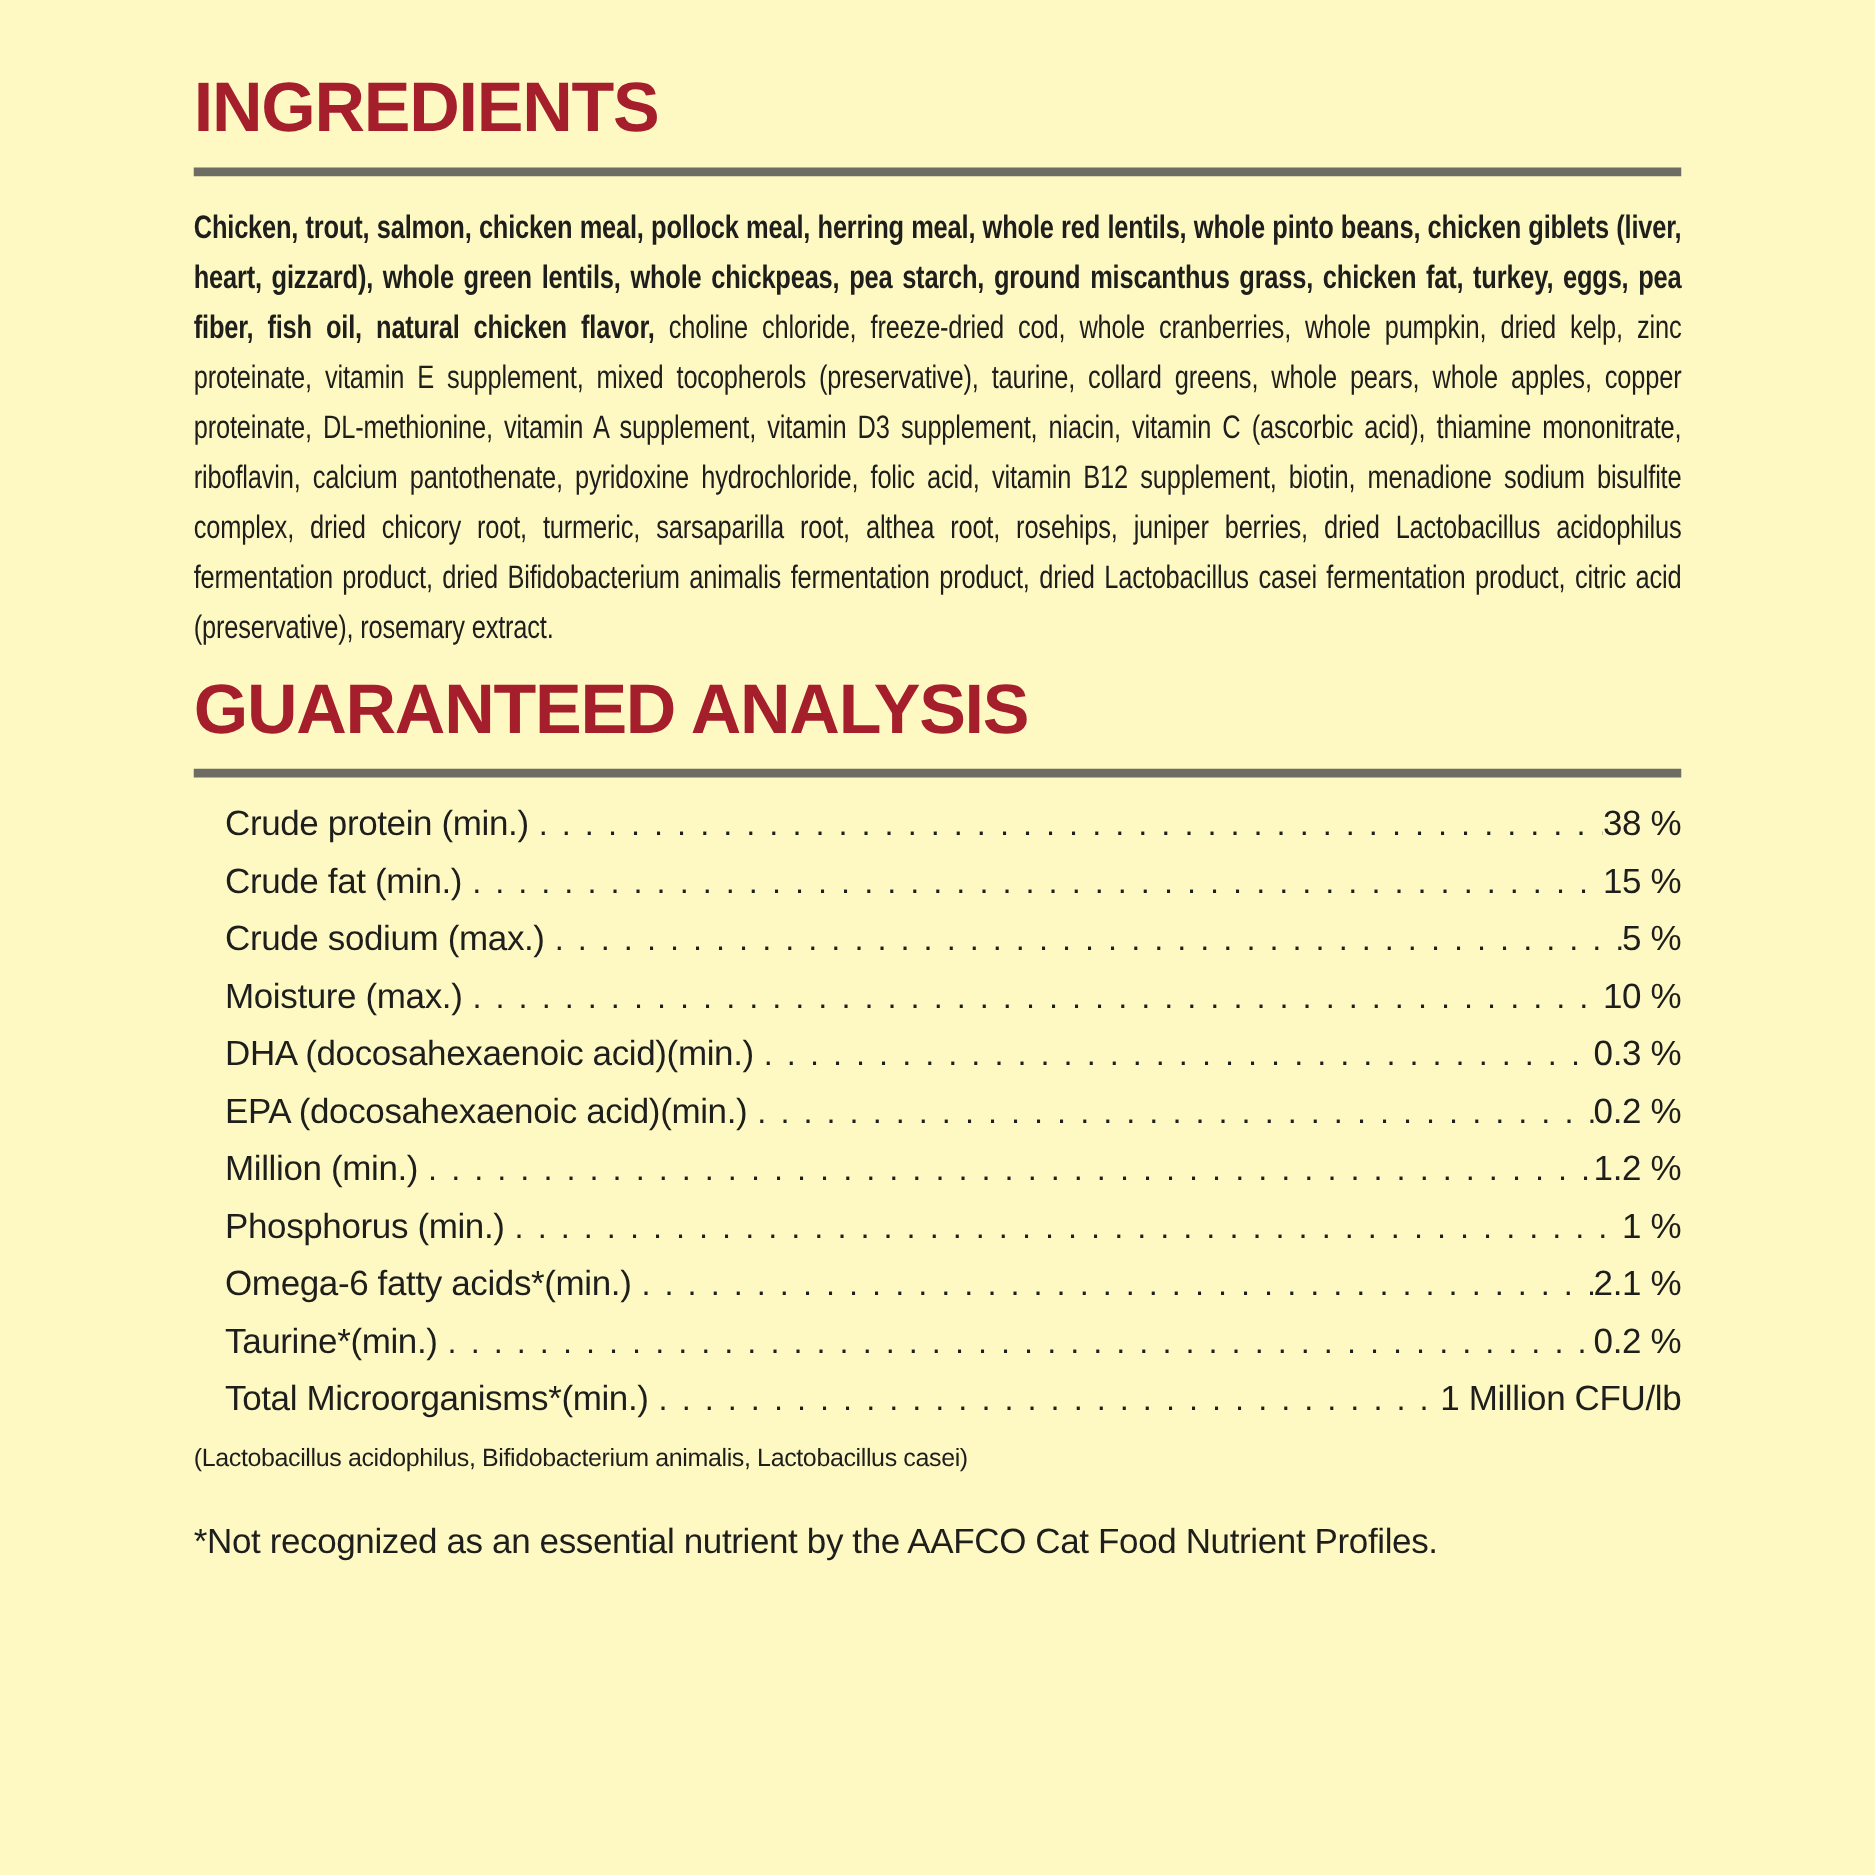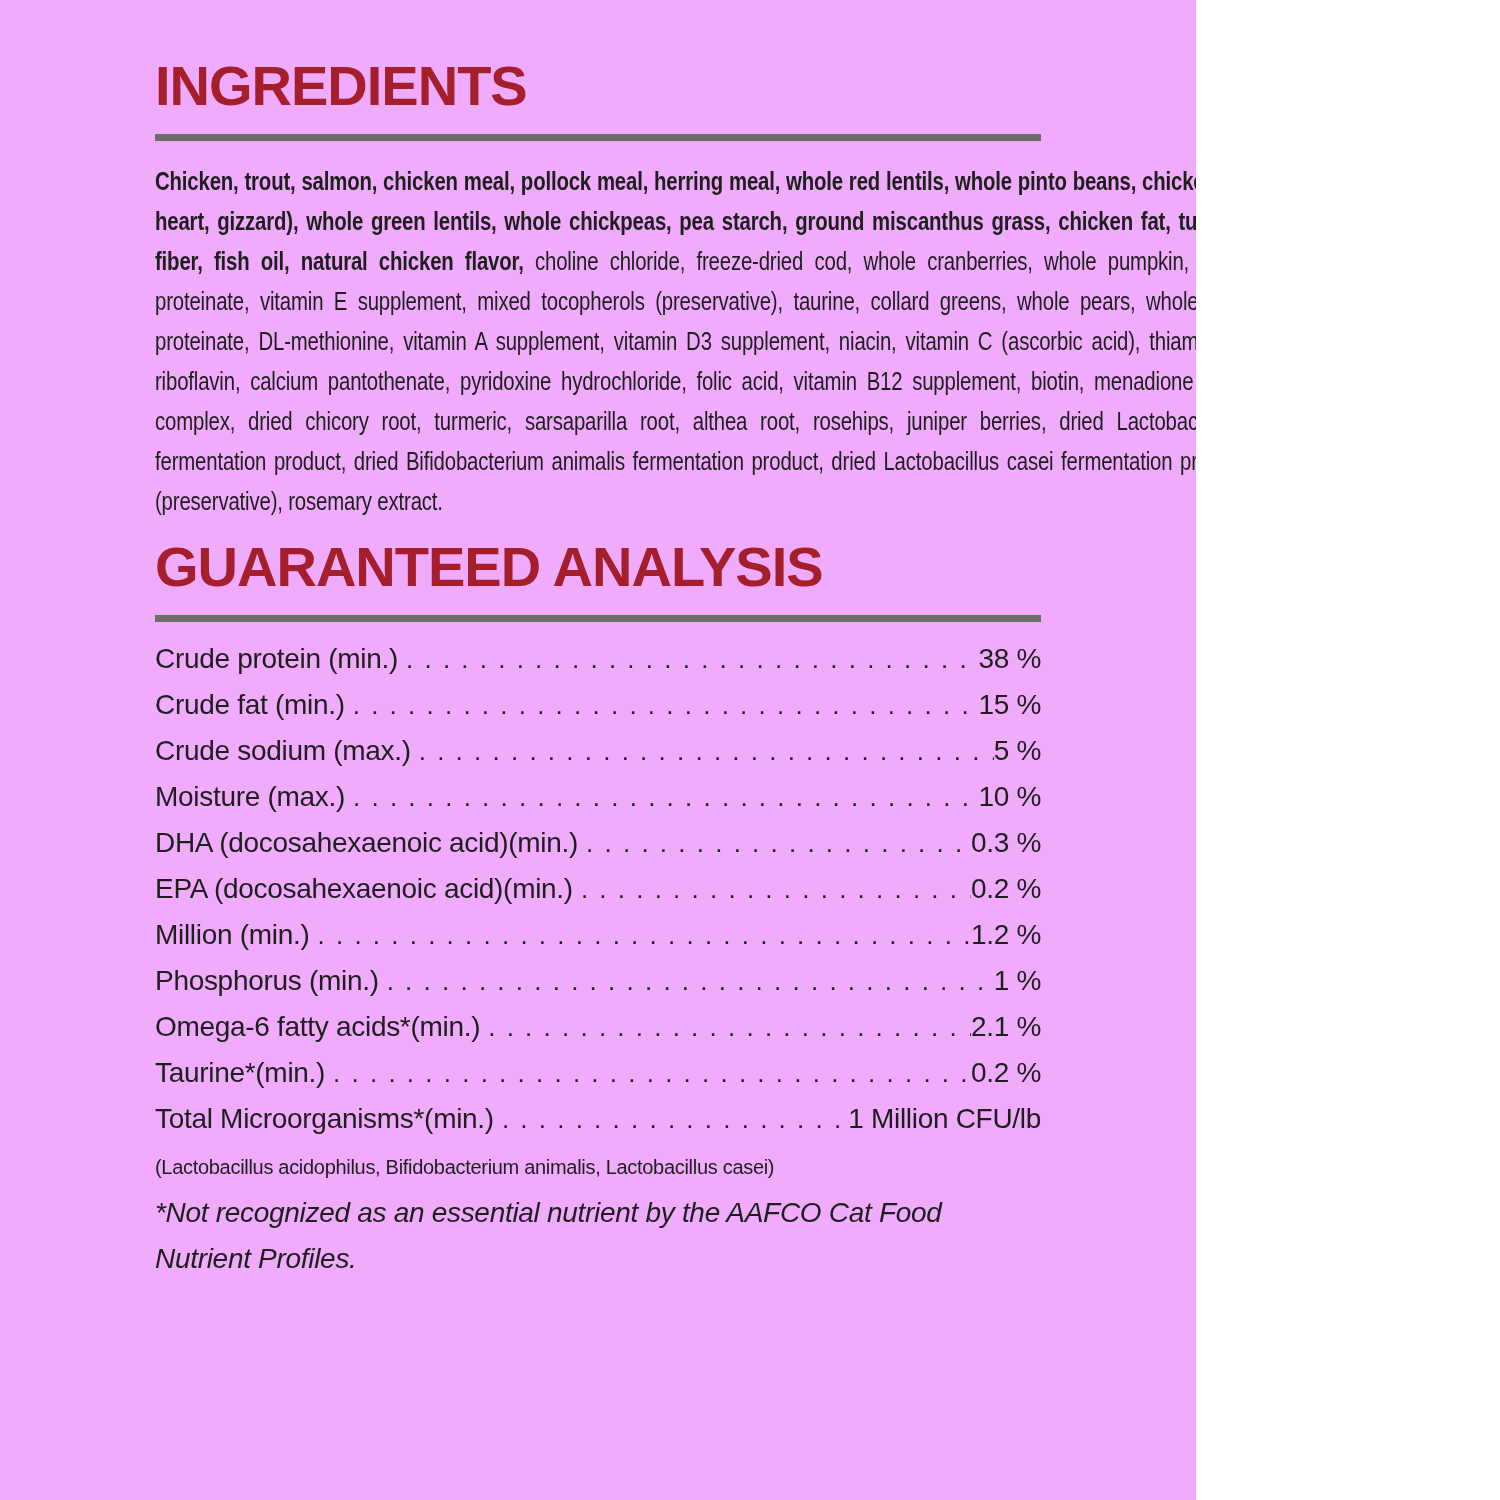--- a/index.html
+++ b/index.html
@@ -1,20 +1,20 @@
 <!DOCTYPE html>
 <html><head>
 <meta charset="utf-8">
 <style>
   html, body { margin: 0; padding: 0; }
   .page {
     position: relative;
-    width: 1196px;
+    width: 1500px;
     height: 1500px;
-    background: #f0abfc;
+    background: #fef9c3;
     color: #1e1e1c;
     font-family: "Liberation Sans", "DejaVu Sans", sans-serif;
     overflow: hidden;
     box-sizing: border-box;
     padding: 58px 155px 0 155px;
   }
   .section-heading {
     margin: 0 0 20px 0;
     font-size: 56px;
     line-height: 1;
@@ -38,20 +38,21 @@
     text-align: justify;
   }
   .ing-text .bold { font-weight: 700; }
   .ga-section .rule { margin-bottom: 14px; }
   .ga-row {
     display: flex;
     align-items: flex-start;
     height: 46px;
     line-height: 46px;
     font-size: 28px;
+    margin-left: 25px;
   }
   .ga-label { white-space: nowrap; letter-spacing: -0.3px; }
   .ga-dots {
     flex: 1;
     overflow: hidden;
     white-space: nowrap;
     padding: 0 4px 0 8px;
     min-width: 20px;
   }
   .ga-dots::before {
@@ -60,25 +61,24 @@
     letter-spacing: 2px;
   }
   .ga-value { white-space: nowrap; letter-spacing: -0.3px; }
   .ga-note {
     margin: 2px 0 0 0;
     font-size: 20px;
     line-height: 46px;
     letter-spacing: -0.3px;
   }
   .ga-footnote {
-    margin: 0 0 0 0;
+    margin: 20px 0 0 0;
     font-size: 28px;
     line-height: 46px;
     letter-spacing: -0.3px;
-    font-style: italic;
   }
 </style>
 </head>
 <body>
 
 <div class="page">
 
   <section class="ing-section">
     <h1 class="section-heading">INGREDIENTS</h1>
     <div class="rule"></div>

